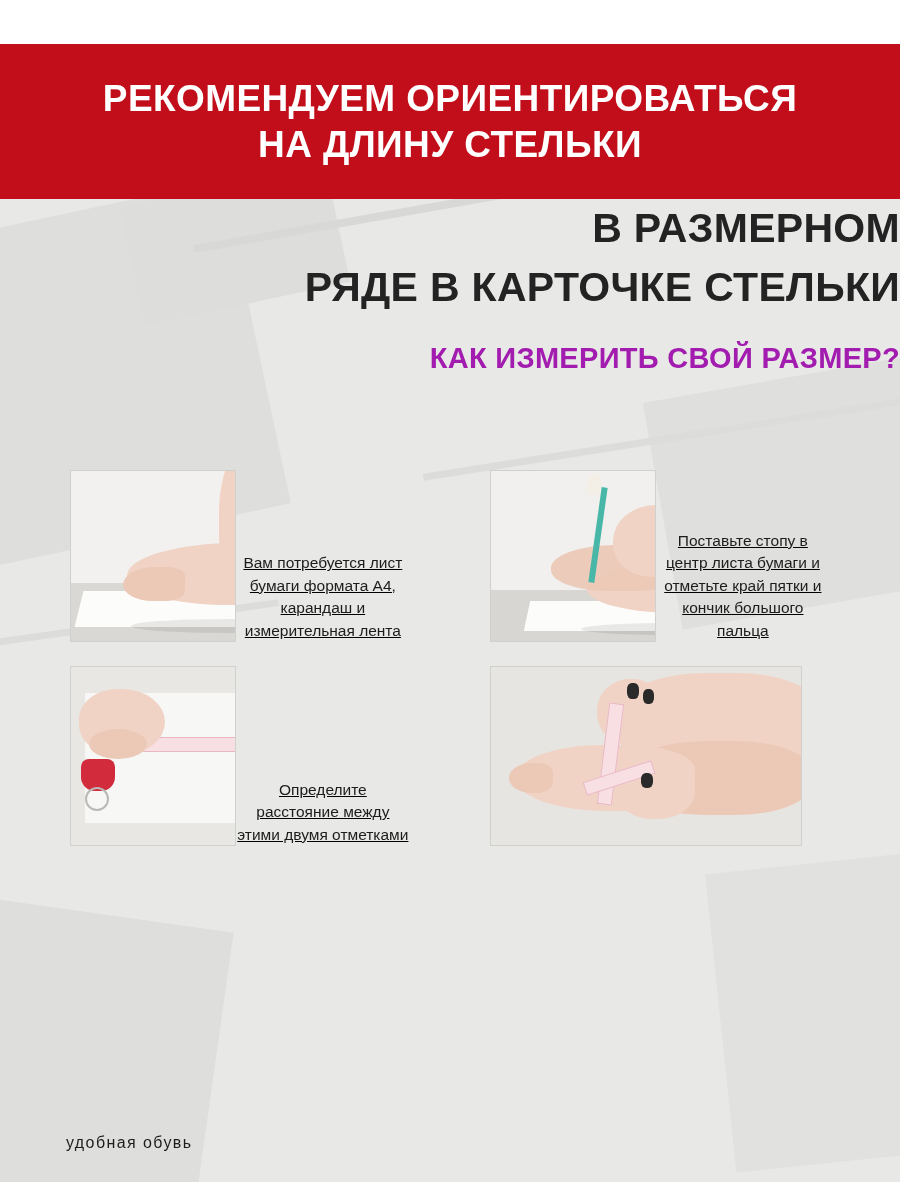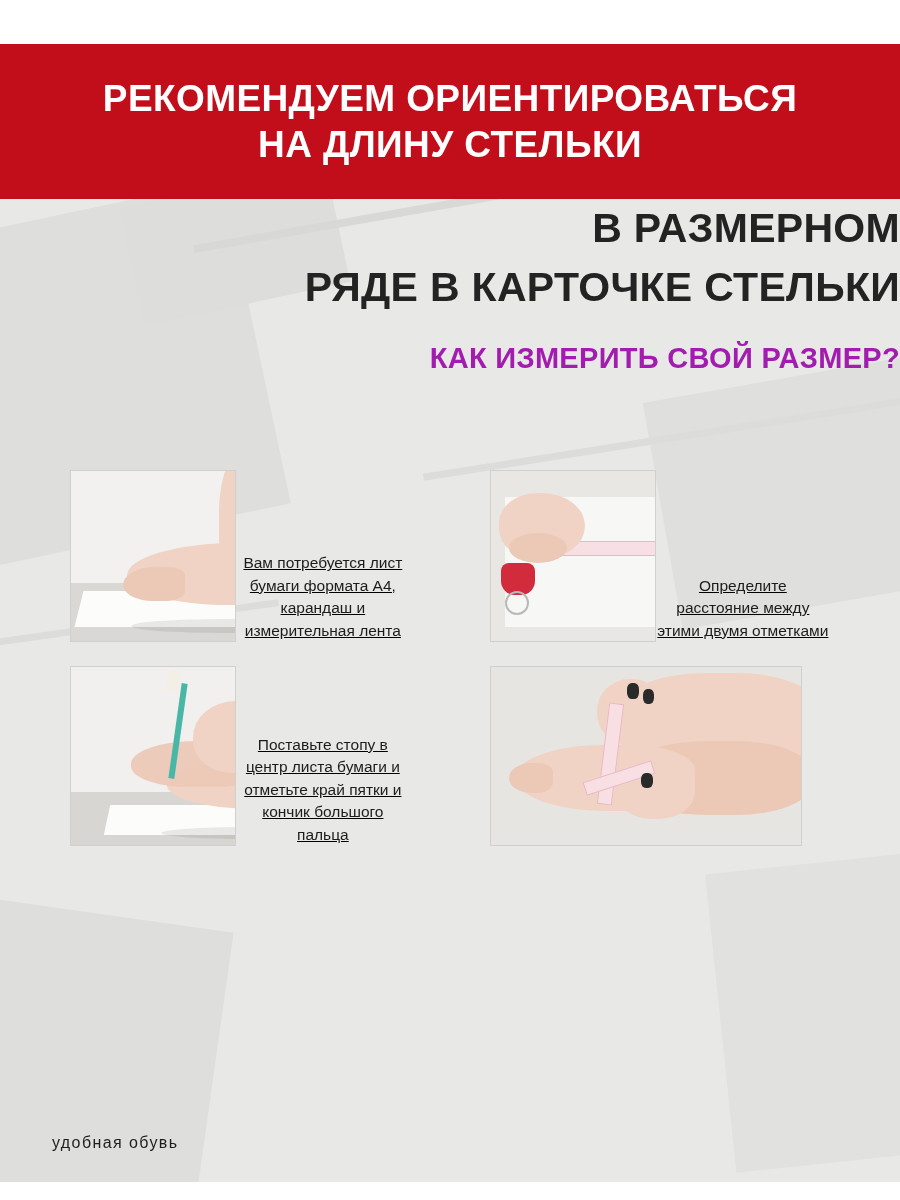--- a/index.html
+++ b/index.html
@@ -206,21 +206,21 @@
     display: flex;
     align-items: baseline;
     font-size: 45px;
     font-weight: bold;
     letter-spacing: -1.5px;
   }
   .logo-next { color: #c10e1a; }
   .logo-step { color: #1d1d1d; }
   .logo-sub {
     margin-top: 4px;
-    margin-left: 2px;
+    margin-left: 16px;
     color: #1d1d1d;
     font-size: 16px;
     letter-spacing: 1.4px;
   }
   
   .bottom-strip {
     position: absolute;
     left: 0; bottom: 0;
     width: 900px;
     height: 18px;
@@ -273,39 +273,20 @@
 
         <div class="ph-pencil" style="left:196px; top:16px; width:6px; height:108px; transform:rotate(3deg);"></div>
         <div class="ph-pencil-tip" style="left:196px; top:118px; width:6px; height:12px;"></div>
         <div class="ph-shadow" style="left:60px; bottom:8px; width:190px; height:14px;"></div>
       </div>
       <div class="caption">Вам потребуется лист бумаги формата А4, карандаш и измерительная лента</div>
     </div>
 
     <div class="step">
       <div class="photo">
-        <div class="ph-bg-wall" style="height:100%; background:#e9e7e3;"></div>
-        <div class="ph-paper" style="left:14px; top:26px; width:282px; height:130px; background:#f7f7f6;"></div>
-
-        <div class="ph-tape" style="left:52px; top:70px; width:210px; height:13px;"></div>
-
-        <div class="ph-skin" style="left:8px; top:22px; width:86px; height:66px; border-radius:45% 50% 50% 45%;"></div>
-        <div class="ph-skin2" style="left:18px; top:62px; width:58px; height:30px; border-radius:50%;"></div>
-
-        <div class="ph-skin" style="left:228px; top:16px; width:86px; height:70px; border-radius:50% 45% 45% 50%;"></div>
-        <div class="ph-skin2" style="left:240px; top:58px; width:56px; height:32px; border-radius:50%;"></div>
-
-        <div class="ph-tape-red" style="left:10px; top:92px; width:34px; height:32px; border-radius:8px 8px 14px 14px;"></div>
-        <div style="position:absolute; left:14px; top:120px; width:20px; height:20px; border:2px solid #b9b9b7; border-radius:50%;"></div>
-      </div>
-      <div class="caption">Определите расстояние между этими двумя отметками</div>
-    </div>
-
-    <div class="step">
-      <div class="photo">
         <div class="ph-bg-wall" style="height:70%; background:#f1f0ee;"></div>
         <div class="ph-bg-floor" style="height:30%; background:#d8d6d2;"></div>
         <div class="ph-paper" style="left:36px; bottom:10px; width:240px; height:30px; background:#fcfcfb; transform:skewX(-12deg);"></div>
 
         <div class="ph-skin" style="left:168px; top:-30px; width:120px; height:170px; border-radius:50% 45% 38% 42%;"></div>
 
         <div class="ph-skin" style="left:96px; top:92px; width:190px; height:50px; border-radius:55% 35% 30% 50%;"></div>
 
         <div class="ph-skin2" style="left:60px; top:74px; width:130px; height:46px; border-radius:50% 40% 35% 45%; opacity:0.95;"></div>
 
@@ -313,20 +294,39 @@
 
         <div class="ph-pencil" style="left:104px; top:16px; width:6px; height:96px; transform:rotate(8deg);"></div>
         <div class="ph-pencil-tip" style="left:96px; top:2px; width:14px; height:22px; background:#f4efe6; border-radius:50% 50% 20% 20%; transform:rotate(8deg);"></div>
         <div class="ph-shadow" style="left:90px; bottom:6px; width:170px; height:12px;"></div>
       </div>
       <div class="caption">Поставьте стопу в центр листа бумаги и отметьте край пятки и кончик большого пальца</div>
     </div>
 
     <div class="step">
       <div class="photo">
+        <div class="ph-bg-wall" style="height:100%; background:#e9e7e3;"></div>
+        <div class="ph-paper" style="left:14px; top:26px; width:282px; height:130px; background:#f7f7f6;"></div>
+
+        <div class="ph-tape" style="left:52px; top:70px; width:210px; height:13px;"></div>
+
+        <div class="ph-skin" style="left:8px; top:22px; width:86px; height:66px; border-radius:45% 50% 50% 45%;"></div>
+        <div class="ph-skin2" style="left:18px; top:62px; width:58px; height:30px; border-radius:50%;"></div>
+
+        <div class="ph-skin" style="left:228px; top:16px; width:86px; height:70px; border-radius:50% 45% 45% 50%;"></div>
+        <div class="ph-skin2" style="left:240px; top:58px; width:56px; height:32px; border-radius:50%;"></div>
+
+        <div class="ph-tape-red" style="left:10px; top:92px; width:34px; height:32px; border-radius:8px 8px 14px 14px;"></div>
+        <div style="position:absolute; left:14px; top:120px; width:20px; height:20px; border:2px solid #b9b9b7; border-radius:50%;"></div>
+      </div>
+      <div class="caption">Определите расстояние между этими двумя отметками</div>
+    </div>
+
+    <div class="step">
+      <div class="photo">
         <div class="ph-bg-wall" style="height:100%; background:#e7e5e1;"></div>
 
         <div class="ph-skin" style="right:-20px; top:6px; width:210px; height:96px; border-radius:46% 40% 40% 46%;"></div>
         <div class="ph-skin2" style="right:-10px; top:74px; width:190px; height:74px; border-radius:46% 40% 40% 46%;"></div>
 
         <div class="ph-skin" style="left:24px; top:78px; width:180px; height:66px; border-radius:50% 38% 34% 52%;"></div>
 
         <div class="ph-skin2" style="left:18px; top:96px; width:44px; height:30px; border-radius:55% 35% 40% 55%;"></div>
 
         <div class="ph-skin" style="left:106px; top:12px; width:68px; height:66px; border-radius:48%;"></div>

